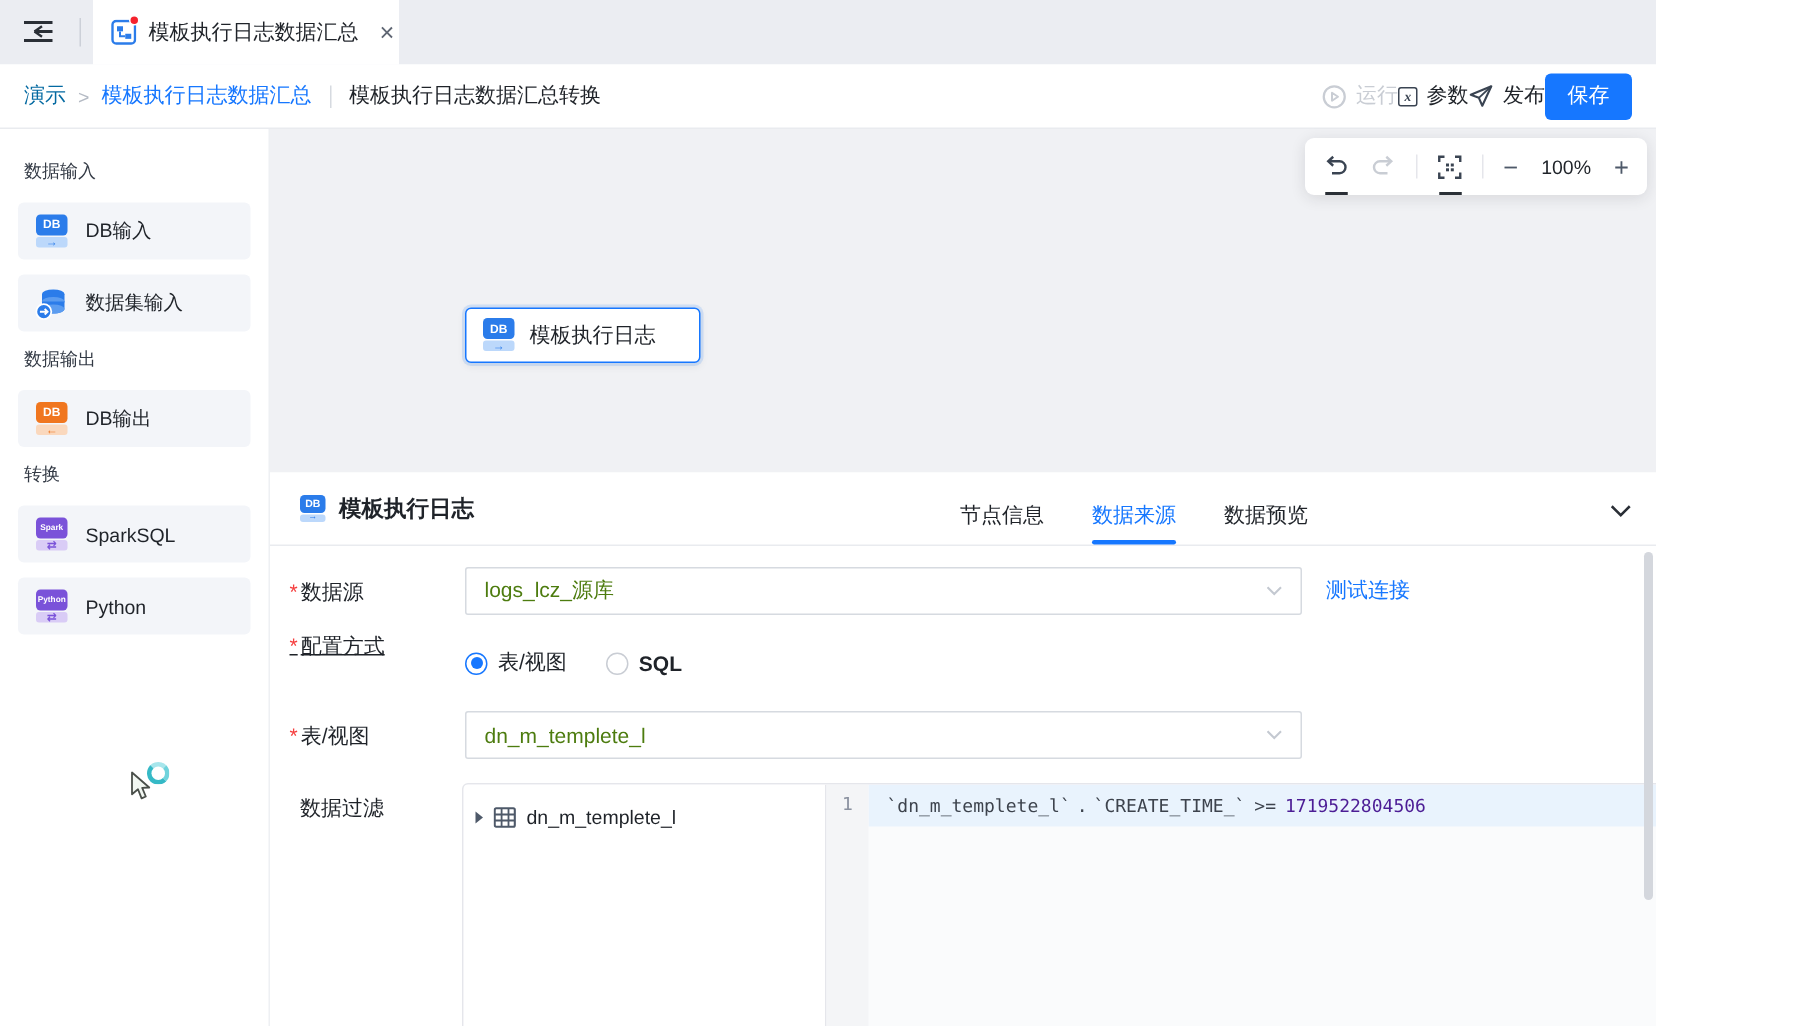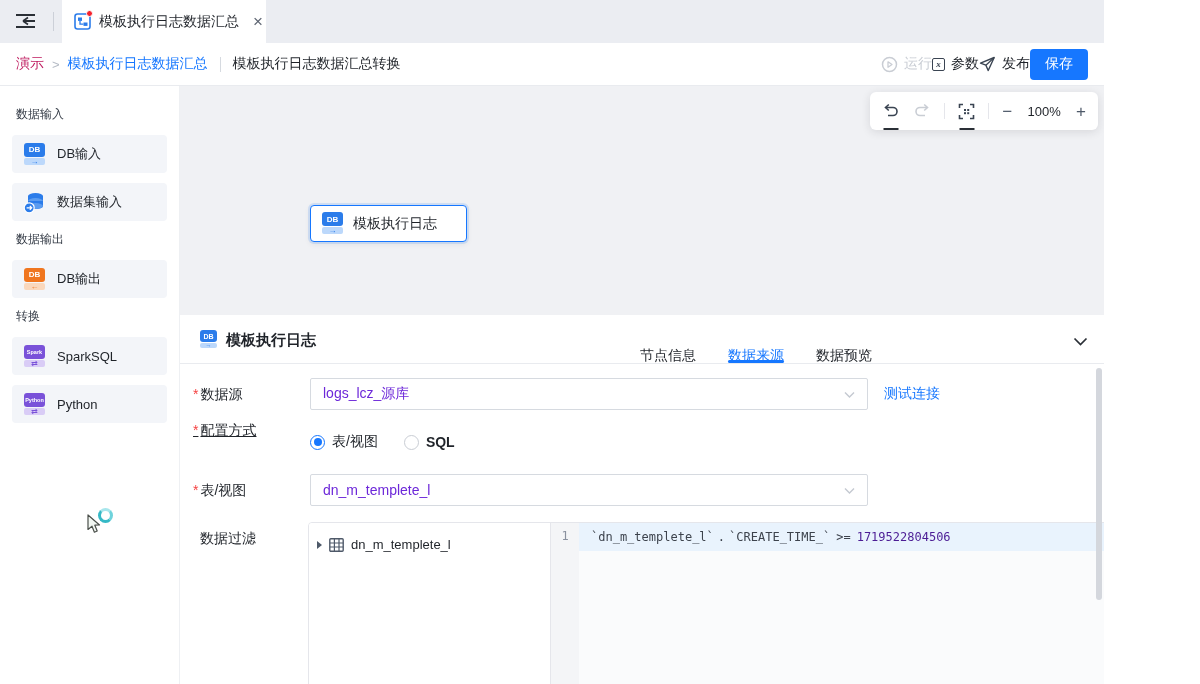--- a/index.html
+++ b/index.html
@@ -17,21 +17,21 @@
     display:flex; align-items:center; gap:8px; padding:0 12px; }
   .tab-flow-icon { position:relative; width:17px; height:17px; flex:0 0 auto; }
   .red-dot { position:absolute; right:-2px; top:-3px; width:7px; height:7px; background:#f5222d;
     border-radius:50%; border:1px solid #fff; }
   .tab-title { font-size:14px; color:#1f2329; white-space:nowrap; }
   .tab-close { margin-left:6px; font-size:17px; color:#5f6673; line-height:1; cursor:pointer; }
 
   
   .header { position:absolute; left:0; top:43px; width:100%; height:43px; background:#fff;
     border-bottom:1px solid #e9ebef; display:flex; align-items:center; padding:0 16px; }
-  .crumb-root { font-size:14px; color:#be185d; }
+  .crumb-root { font-size:14px; color:#0369a1; }
   .crumb-sep  { font-size:13px; color:#b4bac4; margin:0 8px; }
   .crumb-link { font-size:14px; color:#1677ff; cursor:pointer; }
   .crumb-bar  { width:1px; height:15px; background:#d6dae0; margin:0 12px; }
   .crumb-current { font-size:14px; color:#1f2329; }
   .header-actions { margin-left:auto; display:flex; align-items:center; }
   .hact { display:flex; align-items:center; gap:6px; font-size:14px; color:#1f2329; cursor:pointer; }
   .hact.disabled { color:#c9cdd4; cursor:default; }
   .param-box { width:13px; height:13px; border:1.4px solid #3a4452; border-radius:2px;
     font:italic 700 9px "Liberation Serif",serif; color:#3a4452; display:flex; align-items:center; justify-content:center; }
   .save-btn { min-width:56px; height:31px; background:#1677ff; color:#fff; font-size:14px;
@@ -68,31 +68,31 @@
   .zoom-minus,.zoom-plus { font-size:17px; color:#4e5969; cursor:pointer; line-height:1; }
   .zoom-level { font-size:13px; color:#1f2329; min-width:38px; text-align:center; }
 
   
   .panel { position:absolute; left:180px; top:315px; right:0; bottom:0; background:#fff; overflow:hidden; }
   .panel-header { position:absolute; left:0; right:0; top:0; height:49px; border-bottom:1px solid #e9ebef; }
   .panel-title-icon { position:absolute; left:19px; top:15px; width:19px; height:19px; }
   .panel-title-icon .mi-top { height:12px; font-size:7px; }
   .panel-title-icon .mi-bot { height:5px; font-size:6px; }
   .panel-title { position:absolute; left:46px; top:0; line-height:49px; font-size:15px; font-weight:700; color:#1f2329; }
-  .ptab { position:absolute; top:16px; height:49px; line-height:49px; font-size:14px; color:#1f2329; cursor:pointer; }
+  .ptab { position:absolute; top:4px; height:49px; line-height:49px; font-size:14px; color:#1f2329; cursor:pointer; }
   .ptab.active { color:#1677ff; }
   .ptab-underline { position:absolute; left:548px; bottom:0; width:56px; height:3px; background:#1677ff; border-radius:2px; }
   .panel-collapse { position:absolute; right:16px; top:18px; cursor:pointer; }
 
   
   .f-label { position:absolute; left:13px; font-size:14px; color:#1f2329; }
   .req { color:#f53f3f; margin-right:2px; }
   .select { position:absolute; left:130px; width:558px; height:32px; background:#fff; border:1px solid #d6dae0;
     border-radius:2px; display:flex; align-items:center; padding:0 12px; cursor:pointer; }
-  .select .val { font-size:14px; color:#6d28d9;text-align:right; }
+  .select .val { font-size:14px; color:#4d7c0f;text-align:right; }
   .select .chev { margin-left:auto; }
   .test-link { position:absolute; left:704px; top:70px; font-size:14px; color:#1677ff; cursor:pointer; }
   .radio-row { position:absolute; left:130px; top:118px; display:flex; align-items:center; }
   .radio { width:15px; height:15px; border-radius:50%; background:#fff; position:relative; cursor:pointer; flex:0 0 auto; }
   .radio.sel { border:1px solid #1677ff; }
   .radio.sel::after { content:""; position:absolute; inset:2.5px; background:#1677ff; border-radius:50%; }
   .radio.unsel { border:1px solid #c9cdd4; }
   .radio-label { font-size:14px; color:#1f2329; margin:0 26px 0 7px; cursor:pointer; }
   .radio-label.last { margin-right:0;font-weight:bold; }
 

